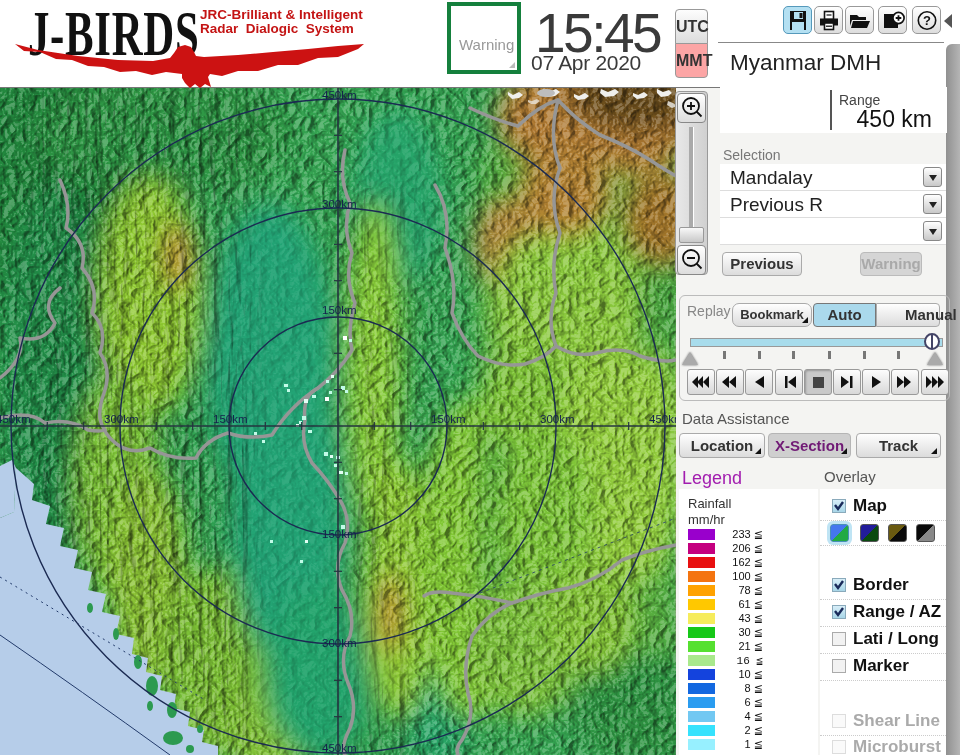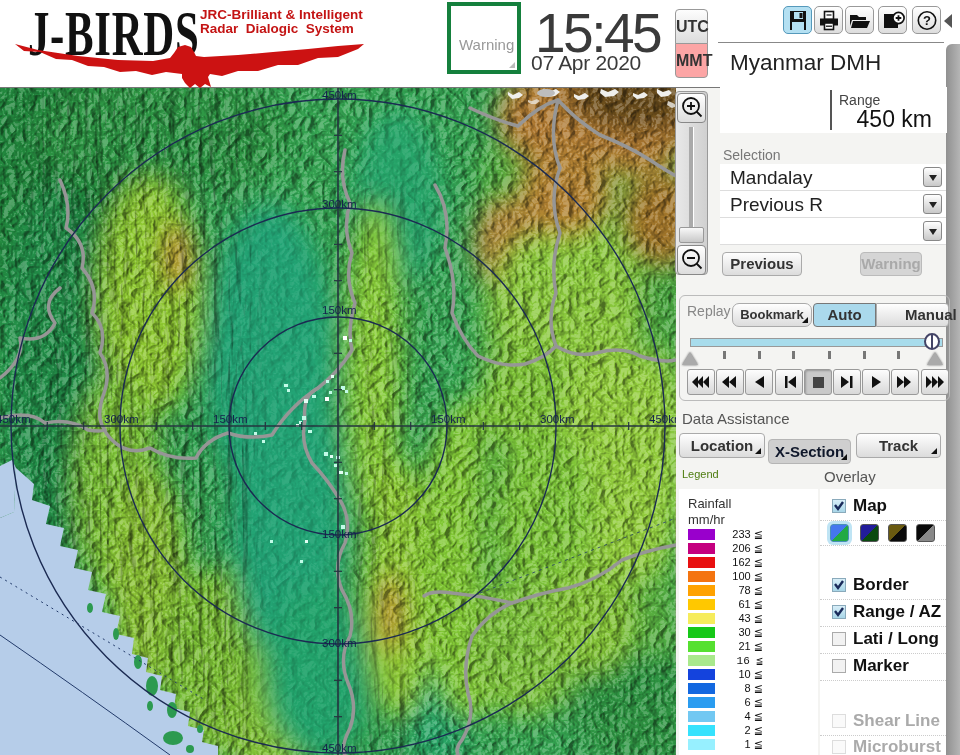--- a/index.html
+++ b/index.html
@@ -37,34 +37,34 @@
 .ddbtn:after{content:"";position:absolute;left:4.5px;top:7px;border-left:4px solid transparent;border-right:4px solid transparent;border-top:6px solid #222;}
 .btn{position:absolute;box-sizing:border-box;border:1px solid #aaa;border-radius:4px;background:linear-gradient(#fefefe,#dcdcdc);text-align:center;font-size:15px;font-weight:bold;color:#333;}
 #prevbtn{left:722px;top:252px;width:80px;height:24px;line-height:22px;}
 #selbtn{left:860px;top:252px;width:62px;height:24px;line-height:22px;background:#d5d5d5;color:#a9a9a9;border-color:#bbb;}
 
 #replaybox{position:absolute;left:679px;top:295px;width:271px;height:106px;box-sizing:border-box;border:1px solid #bbb;border-radius:6px;}
 #replaylbl{position:absolute;left:7px;top:7px;font-size:14px;color:#888;}
 #bookmark{left:52px;top:7px;width:80px;height:24px;border-radius:7px;font-size:13px;line-height:22px;}
 .corner{position:absolute;right:3px;bottom:3px;width:0;height:0;border-left:6px solid transparent;border-bottom:6px solid #111;}
 #autob{left:133px;top:7px;width:63px;height:24px;border-radius:4px 0 0 4px;background:#aad9ec;border-color:#777;line-height:22px;}
-#manualb{left:196px;top:7px;width:73px;height:24px;border-radius:0 4px 4px 0;line-height:22px;padding-left:28px;}
+#manualb{left:196px;top:7px;width:64px;height:24px;border-radius:0 4px 4px 0;line-height:22px;padding-left:28px;}
 #slidertrack{position:absolute;left:10px;top:42px;width:253px;height:9px;background:#a8dcec;border:1px solid #999;box-sizing:border-box;}
 #sliderthumb{position:absolute;left:244px;top:37px;width:16px;height:17px;border:2px solid #446;border-radius:50%;background:#fff;box-sizing:border-box;}
 #sliderthumb:after{content:"";position:absolute;left:5px;top:0px;width:2px;height:13px;background:#446;}
 .tick{position:absolute;top:55px;width:3px;height:8px;background:#777;}
 .endtri{position:absolute;top:56px;width:0;height:0;border-left:8px solid transparent;border-right:8px solid transparent;border-bottom:13px solid #aaa;filter:drop-shadow(0 0 1px #666);}
 .pbtn{position:absolute;top:73px;width:28px;height:26px;box-sizing:border-box;border:1px solid #999;border-radius:3px;background:linear-gradient(#fdfdfd,#d8d8d8);}
 .pbtn svg{position:absolute;left:0;top:0;}
 #pb5{background:#c9c9c9;box-shadow:inset 1px 1px 2px #999;}
 #da-label{position:absolute;left:682px;top:410px;font-size:15px;color:#555;}
 #locbtn{left:679px;top:433px;width:86px;height:25px;line-height:23px;}
-#xsecbtn{left:768px;top:433px;width:83px;height:25px;line-height:23px;background:#cfcfcf;color:#0f172a;border-color:#b5b5b5;margin-top:6px;}
+#xsecbtn{left:768px;top:433px;width:83px;height:25px;line-height:23px;background:#cfcfcf;color:#701a75;border-color:#b5b5b5;}
 #trackbtn{left:856px;top:433px;width:85px;height:25px;line-height:23px;}
-#leg-label{position:absolute;left:682px;top:468px;font-size:11px;color:#4d7c0f;}
+#leg-label{position:absolute;left:682px;top:468px;font-size:18px;color:#a21caf;}
 #ovl-label{position:absolute;left:824px;top:468px;font-size:15px;color:#555;}
 #legendbox{position:absolute;left:679px;top:489px;width:139px;height:266px;background:#fff;}
 #legendbox .t1{position:absolute;left:9px;top:7px;font-size:13px;color:#333;}
 #legendbox .t2{position:absolute;left:9px;top:23px;font-size:13px;color:#333;}
 .sw{position:absolute;left:9px;width:27px;height:11px;}
 .swl{position:absolute;right:55px;width:46px;text-align:right;font-size:11px;color:#111;}
 #overlaybox{position:absolute;left:820px;top:489px;width:126px;height:266px;background:#fff;}
 .orow{position:absolute;left:0;width:126px;height:27px;border-bottom:1px dotted #ccc;box-sizing:border-box;}
 .cb{position:absolute;left:12px;top:5px;width:14px;height:14px;box-sizing:border-box;border:1px solid #8aaabb;background:linear-gradient(#d8eef8,#a8d6e8);}
 .cb svg{position:absolute;left:0px;top:0px;}

